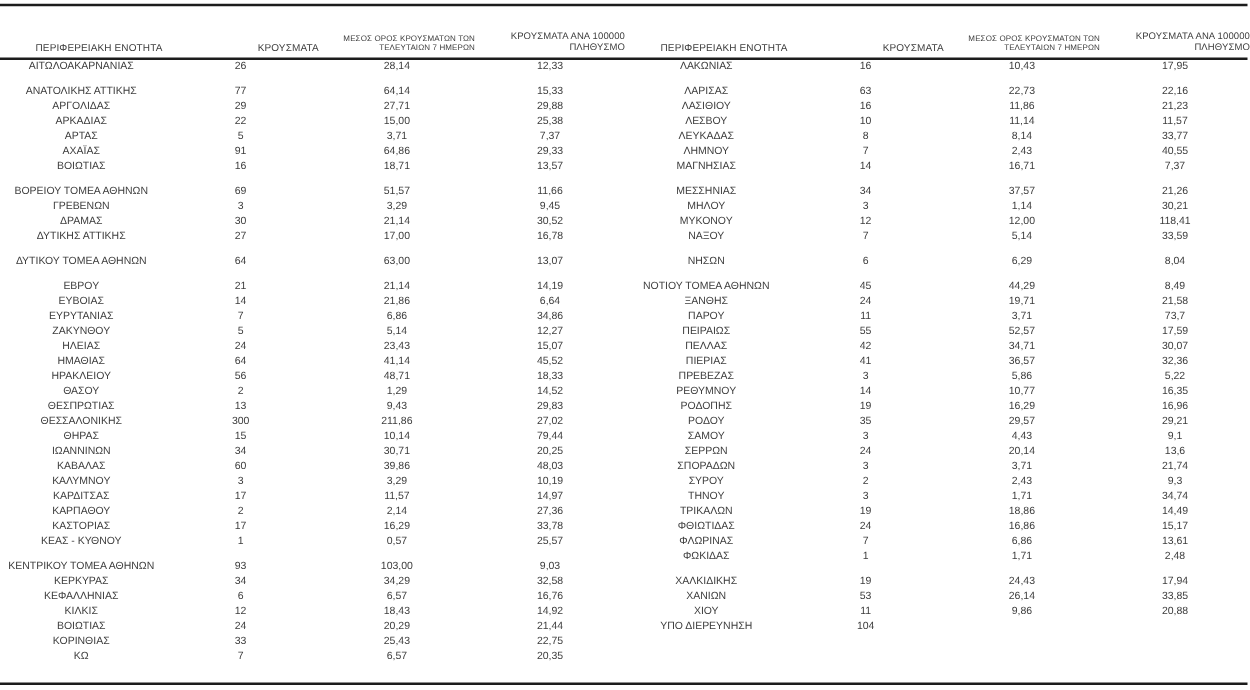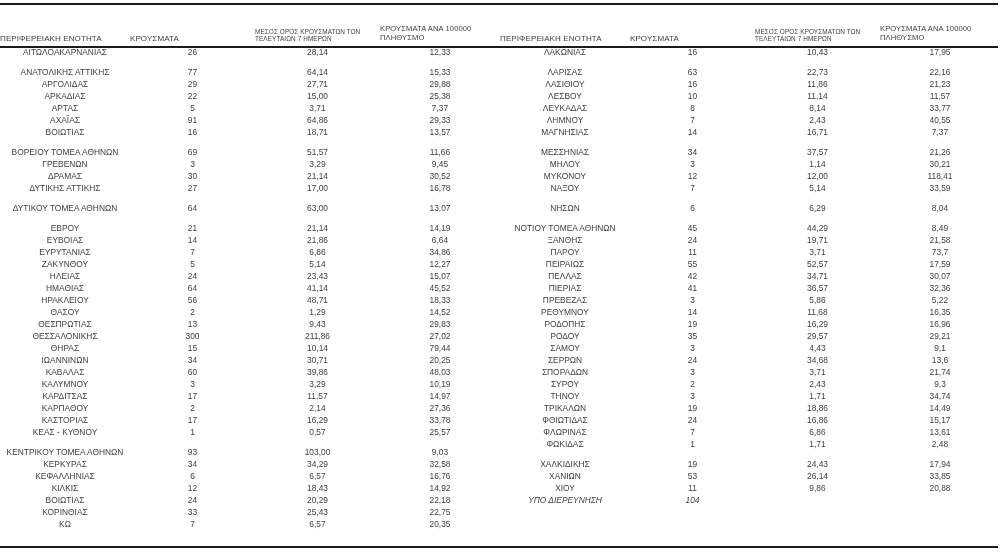--- a/index.html
+++ b/index.html
@@ -35,21 +35,21 @@
   }
   .half { width: 500px; }
 
   .thead {
     display: grid;
     grid-template-columns: 26% 25% 25% 24%;
     height: 41px;
     align-items: end;
   }
   .th {
-    text-align: left;
+    text-align: right;
     padding-bottom: 3px;
     font-size: 8px;
     line-height: 9px;
     letter-spacing: 0.1px;
     color: #3d3d3d;
   }
   .th.small   { font-size: 6.4px; line-height: 7.6px; }
   .th.medium  { font-size: 7.6px; line-height: 8.8px; }
 
   .tbody { width: 100%; }
@@ -59,21 +59,21 @@
     height: 12px;
   }
   .row.gap { height: 8px; }
   .cell {
     text-align: center;
     font-size: 8.4px;
     line-height: 12px;
     white-space: nowrap;
     color: #3d3d3d;
   }
-  .row.italic .cell { font-style: italic; }
+  .row.italic .cell { }
 </style>
 </head>
 <body>
 
 <div class="sheet">
 
   <div class="rule top"></div>
   <div class="rule header"></div>
   <div class="rule bottom"></div>
 
@@ -299,21 +299,21 @@
           <div class="row">
             <div class="cell">ΚΙΛΚΙΣ</div>
             <div class="cell">12</div>
             <div class="cell">18,43</div>
             <div class="cell">14,92</div>
           </div>
           <div class="row">
             <div class="cell">ΒΟΙΩΤΙΑΣ</div>
             <div class="cell">24</div>
             <div class="cell">20,29</div>
-            <div class="cell">22,18</div>
+            <div class="cell">21,44</div>
           </div>
           <div class="row">
             <div class="cell">ΚΟΡΙΝΘΙΑΣ</div>
             <div class="cell">33</div>
             <div class="cell">25,43</div>
             <div class="cell">22,75</div>
           </div>
           <div class="row">
             <div class="cell">ΚΩ</div>
             <div class="cell">7</div>
@@ -451,21 +451,21 @@
           </div>
           <div class="row">
             <div class="cell">ΠΡΕΒΕΖΑΣ</div>
             <div class="cell">3</div>
             <div class="cell">5,86</div>
             <div class="cell">5,22</div>
           </div>
           <div class="row">
             <div class="cell">ΡΕΘΥΜΝΟΥ</div>
             <div class="cell">14</div>
-            <div class="cell">11,68</div>
+            <div class="cell">10,77</div>
             <div class="cell">16,35</div>
           </div>
           <div class="row">
             <div class="cell">ΡΟΔΟΠΗΣ</div>
             <div class="cell">19</div>
             <div class="cell">16,29</div>
             <div class="cell">16,96</div>
           </div>
           <div class="row">
             <div class="cell">ΡΟΔΟΥ</div>
@@ -475,21 +475,21 @@
           </div>
           <div class="row">
             <div class="cell">ΣΑΜΟΥ</div>
             <div class="cell">3</div>
             <div class="cell">4,43</div>
             <div class="cell">9,1</div>
           </div>
           <div class="row">
             <div class="cell">ΣΕΡΡΩΝ</div>
             <div class="cell">24</div>
-            <div class="cell">34,68</div>
+            <div class="cell">20,14</div>
             <div class="cell">13,6</div>
           </div>
           <div class="row">
             <div class="cell">ΣΠΟΡΑΔΩΝ</div>
             <div class="cell">3</div>
             <div class="cell">3,71</div>
             <div class="cell">21,74</div>
           </div>
           <div class="row">
             <div class="cell">ΣΥΡΟΥ</div>

